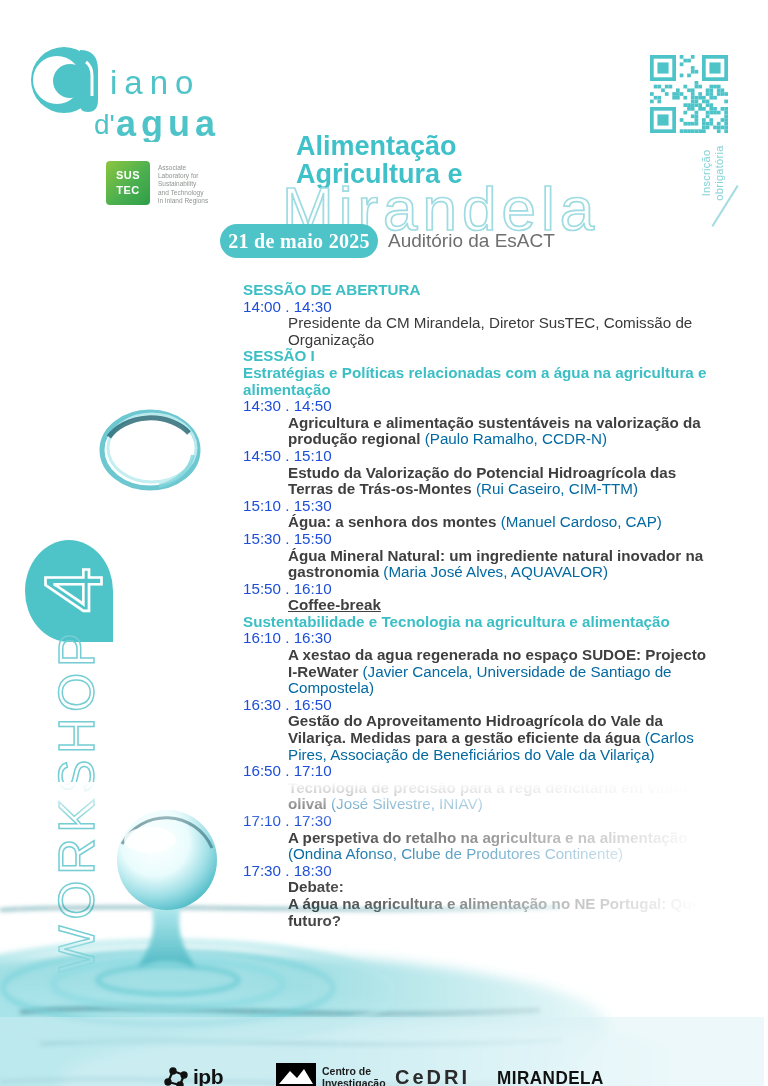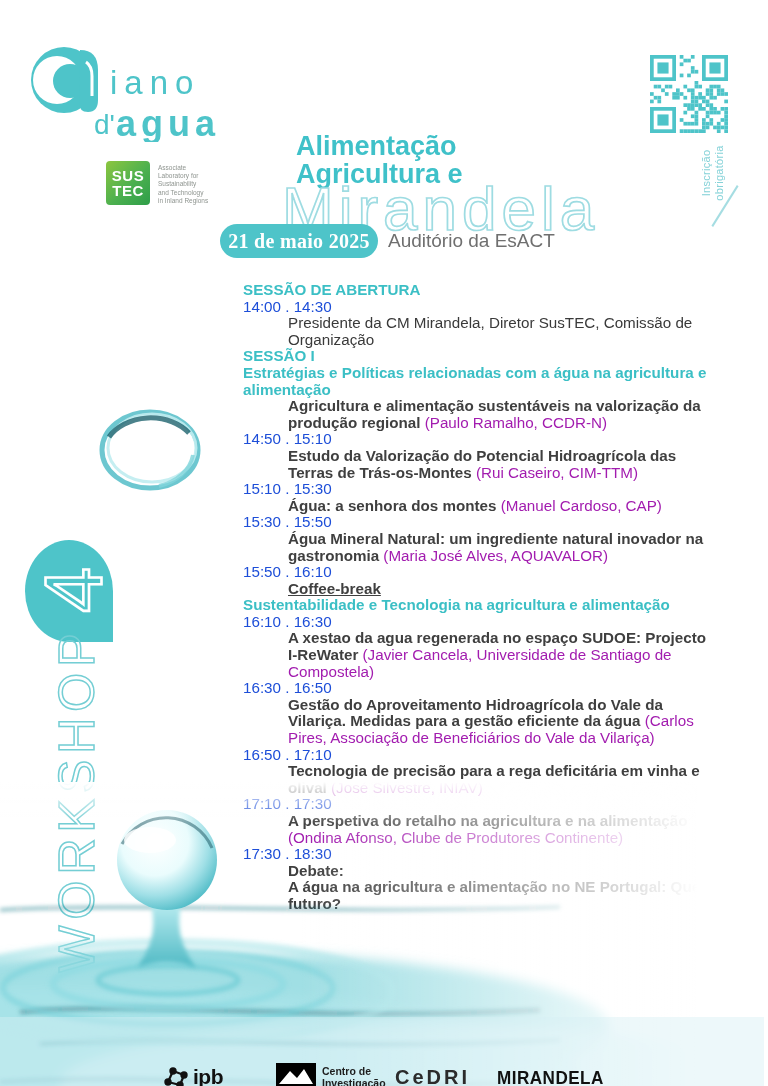--- a/index.html
+++ b/index.html
@@ -10,21 +10,21 @@
   .brand-logo{position:absolute;left:28px;top:20px;}
   .qr-wrap{position:absolute;left:650px;top:33px;width:78px;height:78px;}
   .inscription{position:absolute;left:668px;top:103px;width:90px;height:96px;
                display:flex;align-items:center;justify-content:center;}
   .inscription-inner{transform:rotate(-90deg);font-size:11px;line-height:13px;color:#85d2d8;
                      text-align:center;white-space:pre-line;letter-spacing:.3px;}
 
   .sustec{position:absolute;left:106px;top:139px;display:flex;}
   .sustec-box{width:44px;height:44px;border-radius:4px;
               background:linear-gradient(135deg,#8dc63f 0%,#4cb04f 55%,#2e9e49 100%);
-              color:#fff;font-weight:bold;font-size:15px;line-height:15px;letter-spacing:.5px;
+              color:#fff;font-weight:bold;font-size:11px;line-height:15px;letter-spacing:.5px;
               display:flex;flex-direction:column;align-items:center;justify-content:center;}
   .sustec-tagline{margin-left:8px;margin-top:3px;font-size:6.5px;line-height:8.2px;color:#8f9590;
                   white-space:pre-line;}
 
   .event-title{position:absolute;left:296px;top:110px;font-size:27px;line-height:28px;
                font-weight:bold;color:#3fc1c9;}
   .mirandela-svg{position:absolute;left:280px;top:148px;}
   .accent-slash{position:absolute;left:724px;top:160px;width:2px;height:48px;background:#a5dde2;
                 transform:rotate(32deg);}
   .date-pill{position:absolute;left:220px;top:202px;width:158px;height:34px;border-radius:17px;
@@ -34,21 +34,21 @@
 
   
   .program{position:absolute;left:243px;top:260px;width:470px;font-size:15.2px;line-height:16.6px;}
   .session-name{color:#3bbfc5;font-weight:bold;}
   .session-subtitle{color:#3bbfc5;font-weight:bold;}
   .item-time{color:#1d4ed8;}
   .item-body{margin-left:45px;color:#3f3f3f;}
   .item-title{font-weight:bold;color:#3f3f3f;}
   .item-title.plain{font-weight:normal;color:#3a3a3a;}
   .item-title.underline{text-decoration:underline;}
-  .item-speaker{color:#a21caf;font-weight:normal;}
+  .item-speaker{color:#0369a1;font-weight:normal;}
 
   
   .bubble-ring{position:absolute;left:93px;top:381px;}
   .workshop-drop{position:absolute;left:25px;top:518px;width:88px;height:102px;background:#4ec4c9;
                  border-radius:50% 50% 0 50%;}
   .drop-number-svg{position:absolute;left:28px;top:516px;}
   .workshop-svg{position:absolute;left:30px;top:592px;}
 
   
   .splash{position:absolute;left:0;top:760px;}
@@ -250,20 +250,21 @@
     <span>21 de maio 2025</span>
   </div>
   <div class="venue">Auditório da EsACT</div>
 
   <div class="program">
       <div class="session-name">SESSÃO DE ABERTURA</div>
       <div class="item-time">14:00 . 14:30</div>
       <div class="item-body"><span class="item-title plain">Presidente da CM Mirandela, Diretor SusTEC, Comissão de Organização</span></div>
       <div class="session-name">SESSÃO I</div>
       <div class="session-subtitle">Estratégias e Políticas relacionadas com a água na agricultura e alimentação</div>
+      <div class="item-time">14:30 . 14:50</div>
       <div class="item-body"><span class="item-title">Agricultura e alimentação sustentáveis na valorização da produção regional</span><span class="item-speaker"> (Paulo Ramalho, CCDR-N)</span></div>
       <div class="item-time">14:50 . 15:10</div>
       <div class="item-body"><span class="item-title">Estudo da Valorização do Potencial Hidroagrícola das Terras de Trás-os-Montes</span><span class="item-speaker"> (Rui Caseiro, CIM-TTM)</span></div>
       <div class="item-time">15:10 . 15:30</div>
       <div class="item-body"><span class="item-title">Água: a senhora dos montes</span><span class="item-speaker"> (Manuel Cardoso, CAP)</span></div>
       <div class="item-time">15:30 . 15:50</div>
       <div class="item-body"><span class="item-title">Água Mineral Natural: um ingrediente natural inovador na gastronomia</span><span class="item-speaker"> (Maria José Alves, AQUAVALOR)</span></div>
       <div class="item-time">15:50 . 16:10</div>
       <div class="item-body"><span class="item-title underline">Coffee-break</span></div>
       <div class="session-subtitle">Sustentabilidade e Tecnologia na agricultura e alimentação</div>

